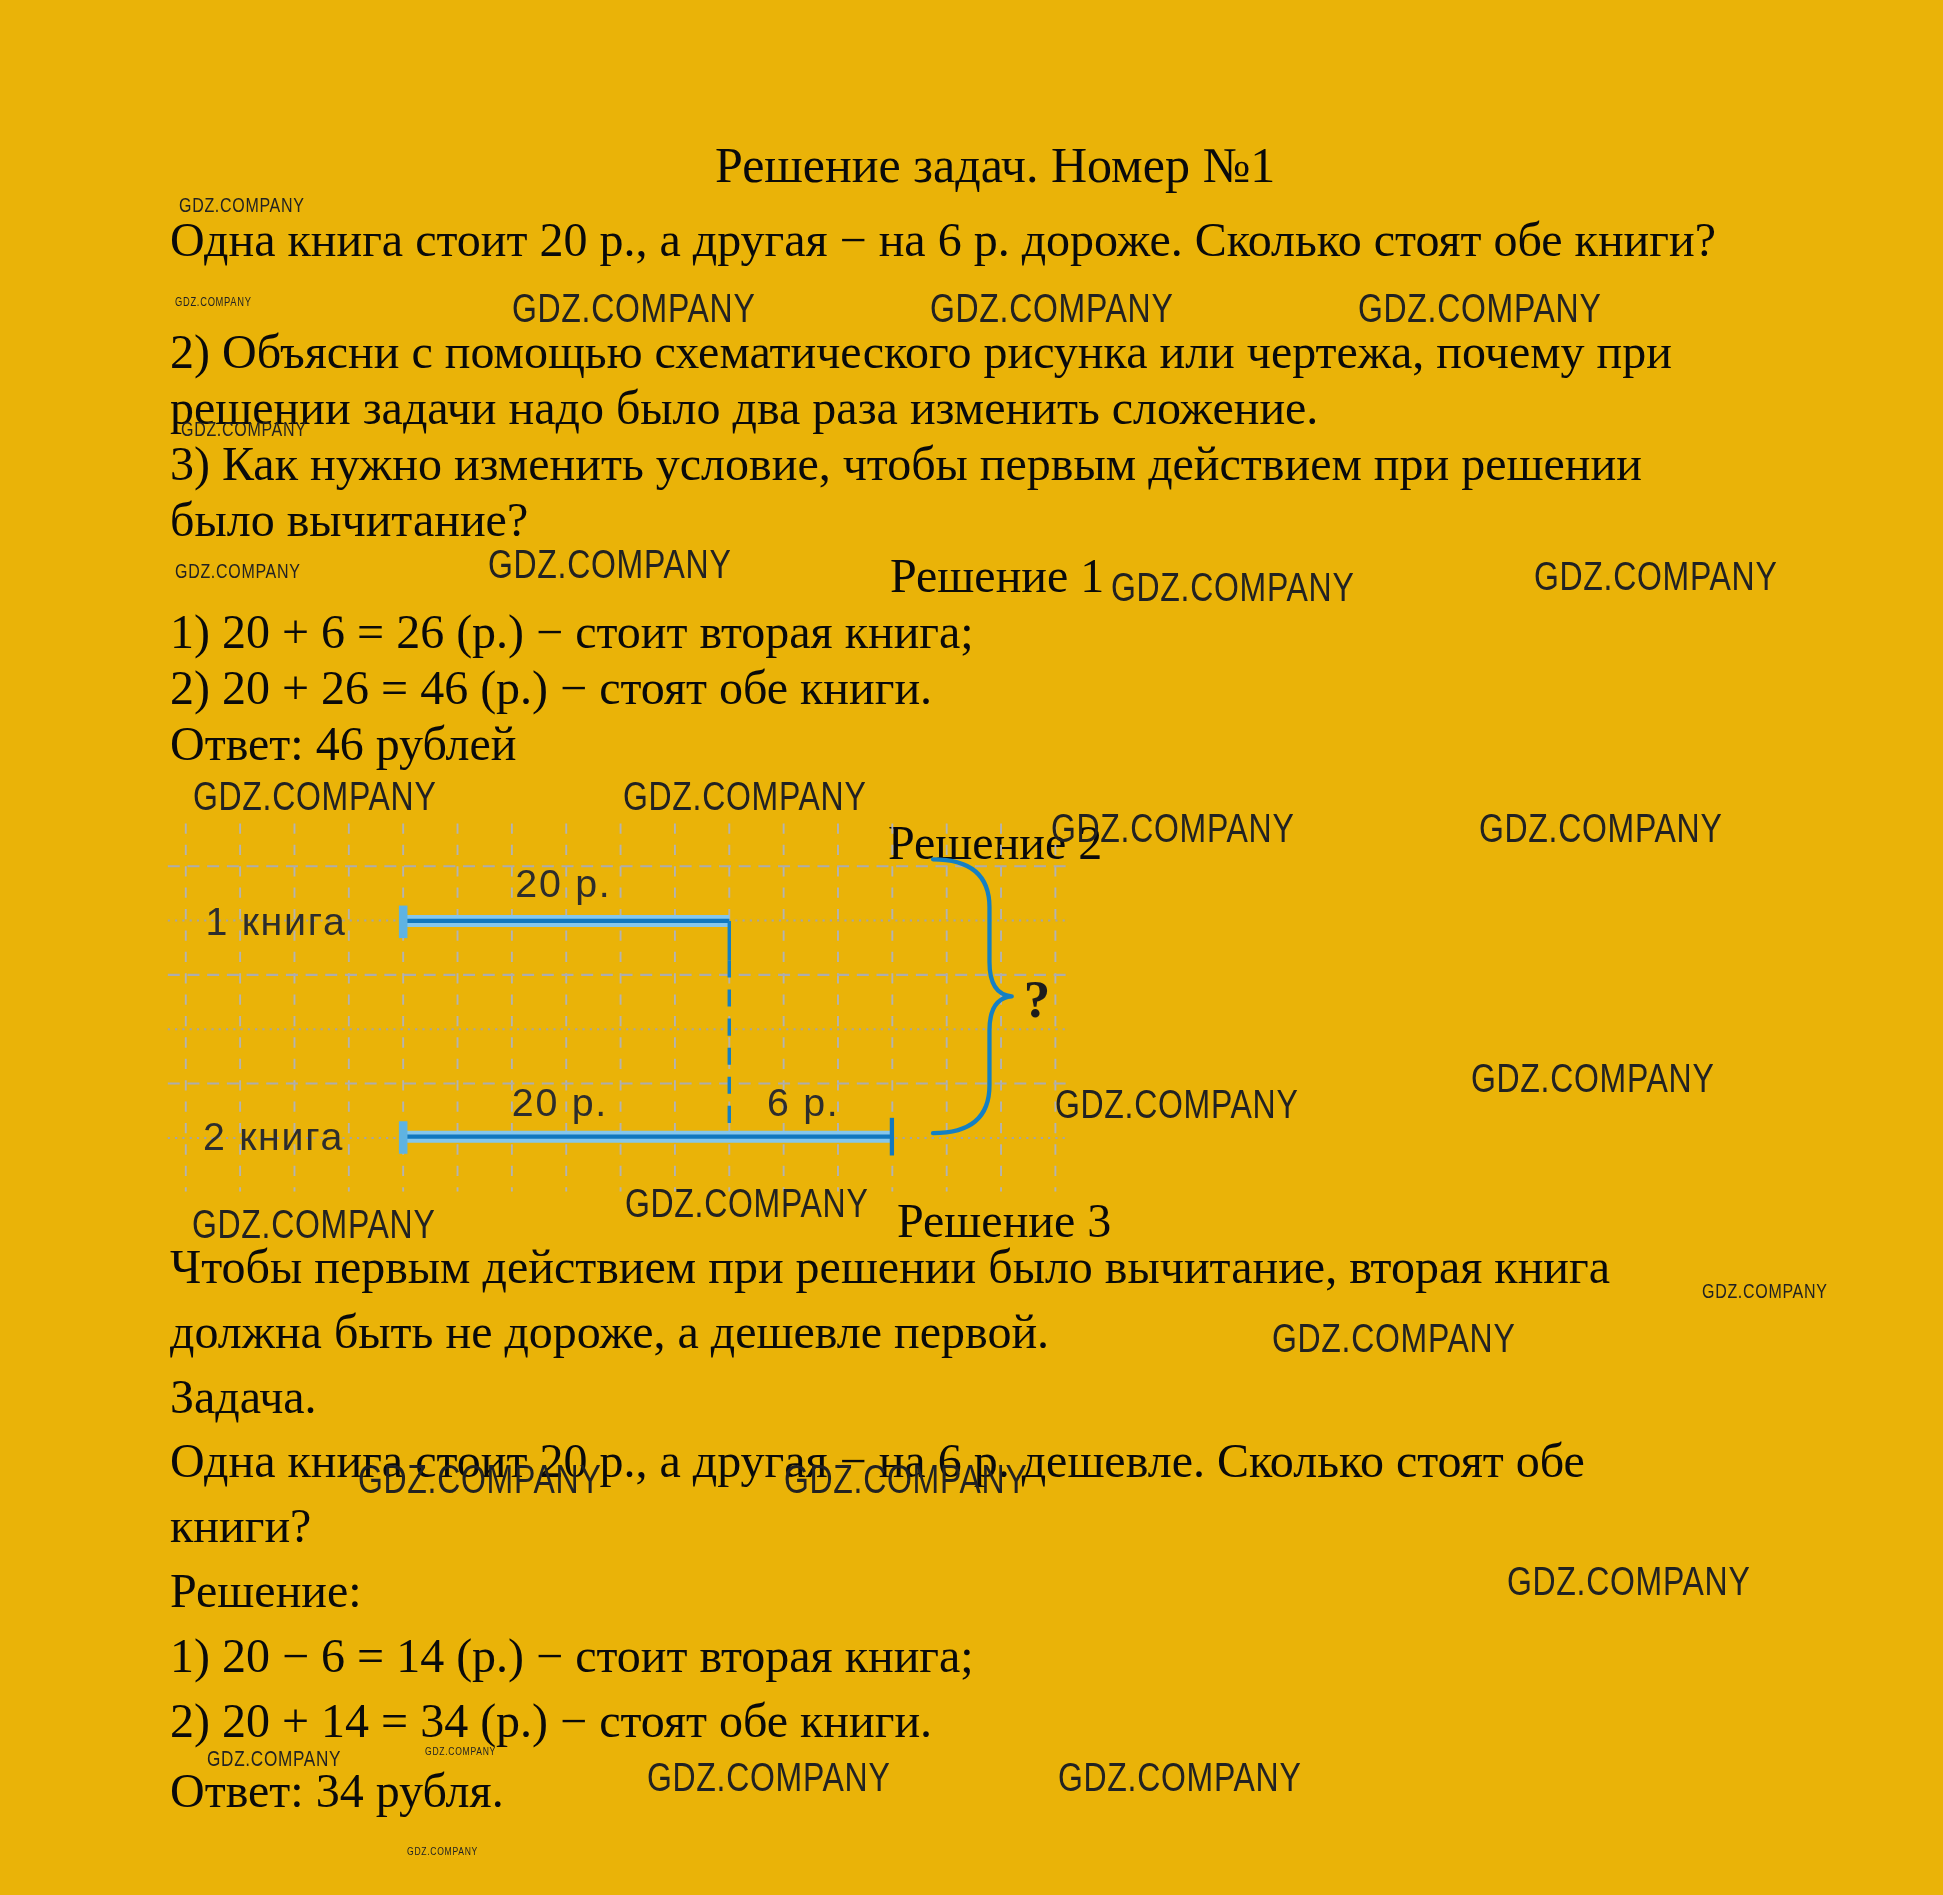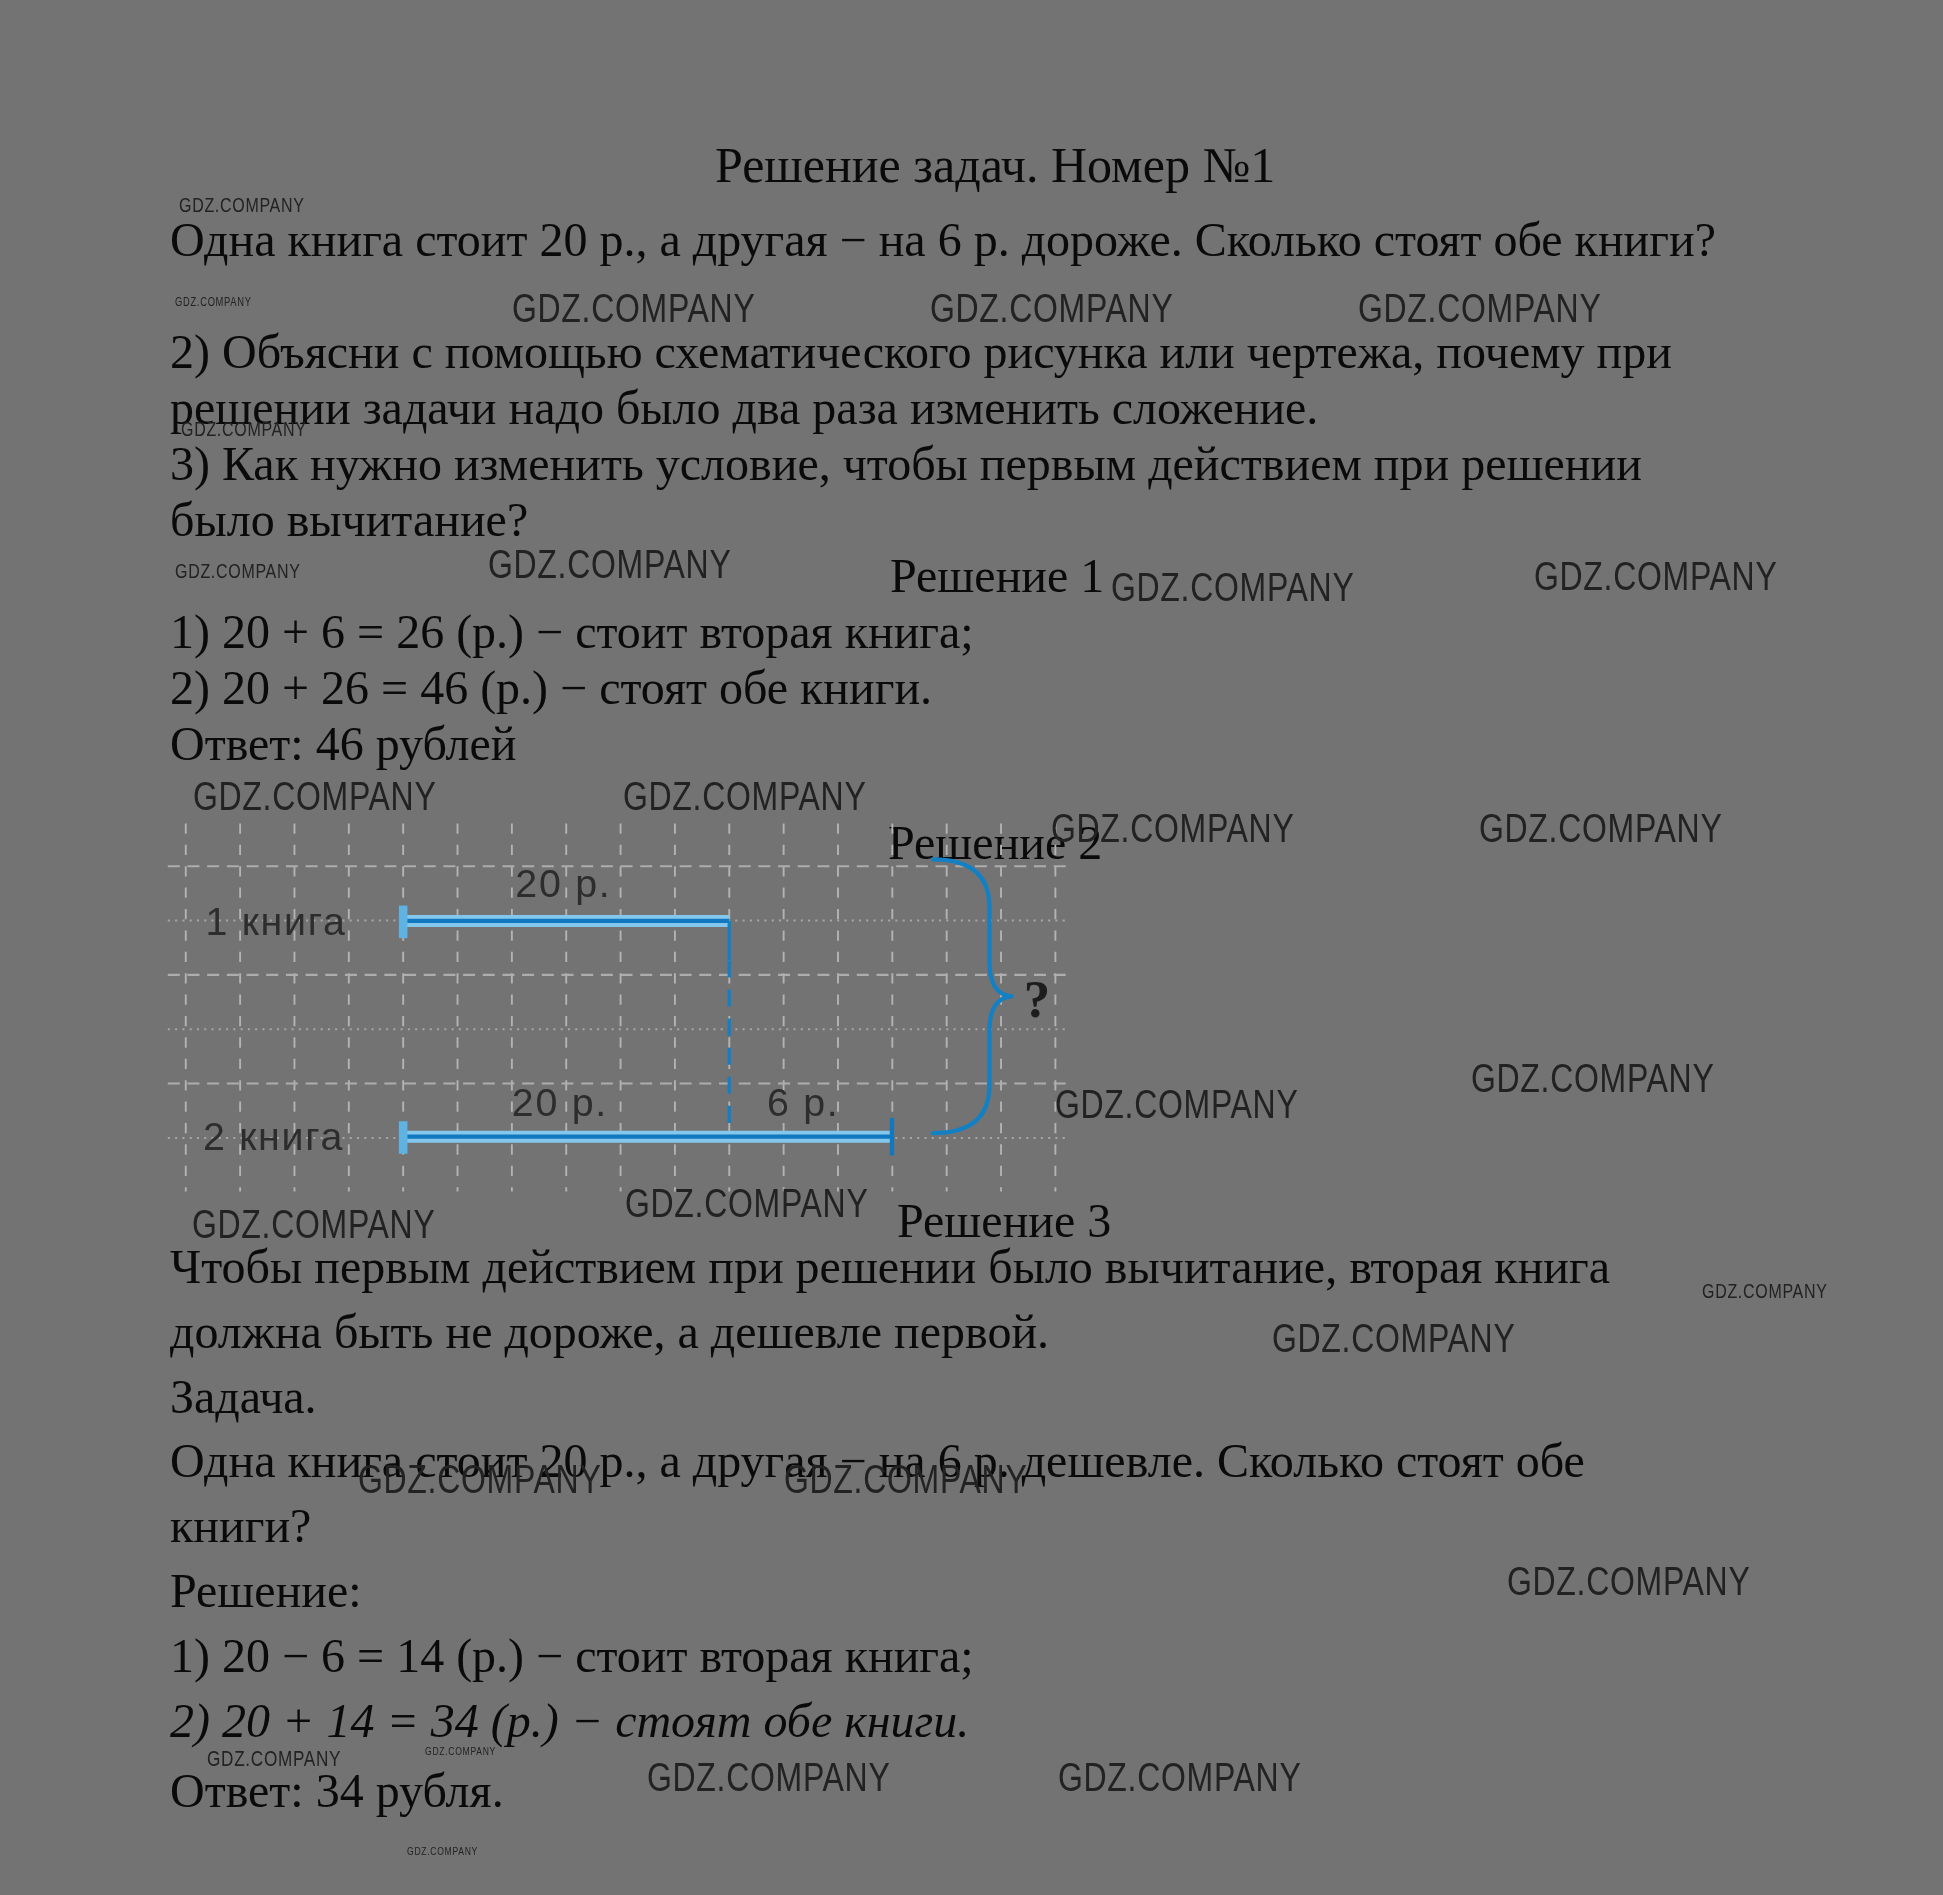--- a/index.html
+++ b/index.html
@@ -1,20 +1,20 @@
 <!DOCTYPE html>
 <html style="font-size:13.7px"><head>
 <meta charset="utf-8">
 <style>
   html,body{margin:0;padding:0;background:#ffffff;}
   #page{
     position:relative;
     width:1943px;
     height:1895px;
-    background:#737373;
+    background:#eab308;
     overflow:hidden;
     font-family:"Liberation Serif", serif;
   }
   .line{
     position:absolute;
     font-family:"Liberation Serif", serif;
     font-size:48px;
     color:#0a0a0a;
     white-space:nowrap;
     line-height:1;
@@ -138,21 +138,21 @@
   </svg>
 
   <div class="line" style="left:897px;top:1197px;">Решение 3</div>
   <div class="line" style="left:170px;top:1243px;">Чтобы первым действием при решении было вычитание, вторая книга</div>
   <div class="line" style="left:170px;top:1308px;">должна быть не дороже, а дешевле первой.</div>
   <div class="line" style="left:170px;top:1373px;">Задача.</div>
   <div class="line" style="left:170px;top:1437px;">Одна книга стоит 20 р., а другая − на 6 р. дешевле. Сколько стоят обе</div>
   <div class="line" style="left:170px;top:1502px;">книги?</div>
   <div class="line" style="left:170px;top:1567px;">Решение:</div>
   <div class="line" style="left:170px;top:1632px;">1) 20 − 6 = 14 (р.) − стоит вторая книга;</div>
-  <div class="line" style="left:170px;top:1697px;font-style:italic;">2) 20 + 14 = 34 (р.) − стоят обе книги.</div>
+  <div class="line" style="left:170px;top:1697px;">2) 20 + 14 = 34 (р.) − стоят обе книги.</div>
   <div class="line" style="left:170px;top:1767px;">Ответ: 34 рубля.</div>
 
   <span class="wm wm-small" style="left:179px;top:195px;">GDZ.COMPANY</span>
   <span class="wm wm-tiny" style="left:175px;top:296px;">GDZ.COMPANY</span>
   <span class="wm wm-big" style="left:512px;top:288px;">GDZ.COMPANY</span>
   <span class="wm wm-big" style="left:930px;top:288px;">GDZ.COMPANY</span>
   <span class="wm wm-big" style="left:1358px;top:288px;">GDZ.COMPANY</span>
   <span class="wm wm-small" style="left:181px;top:419px;">GDZ.COMPANY</span>
   <span class="wm wm-small" style="left:175px;top:561px;">GDZ.COMPANY</span>
   <span class="wm wm-big" style="left:488px;top:544px;">GDZ.COMPANY</span>

